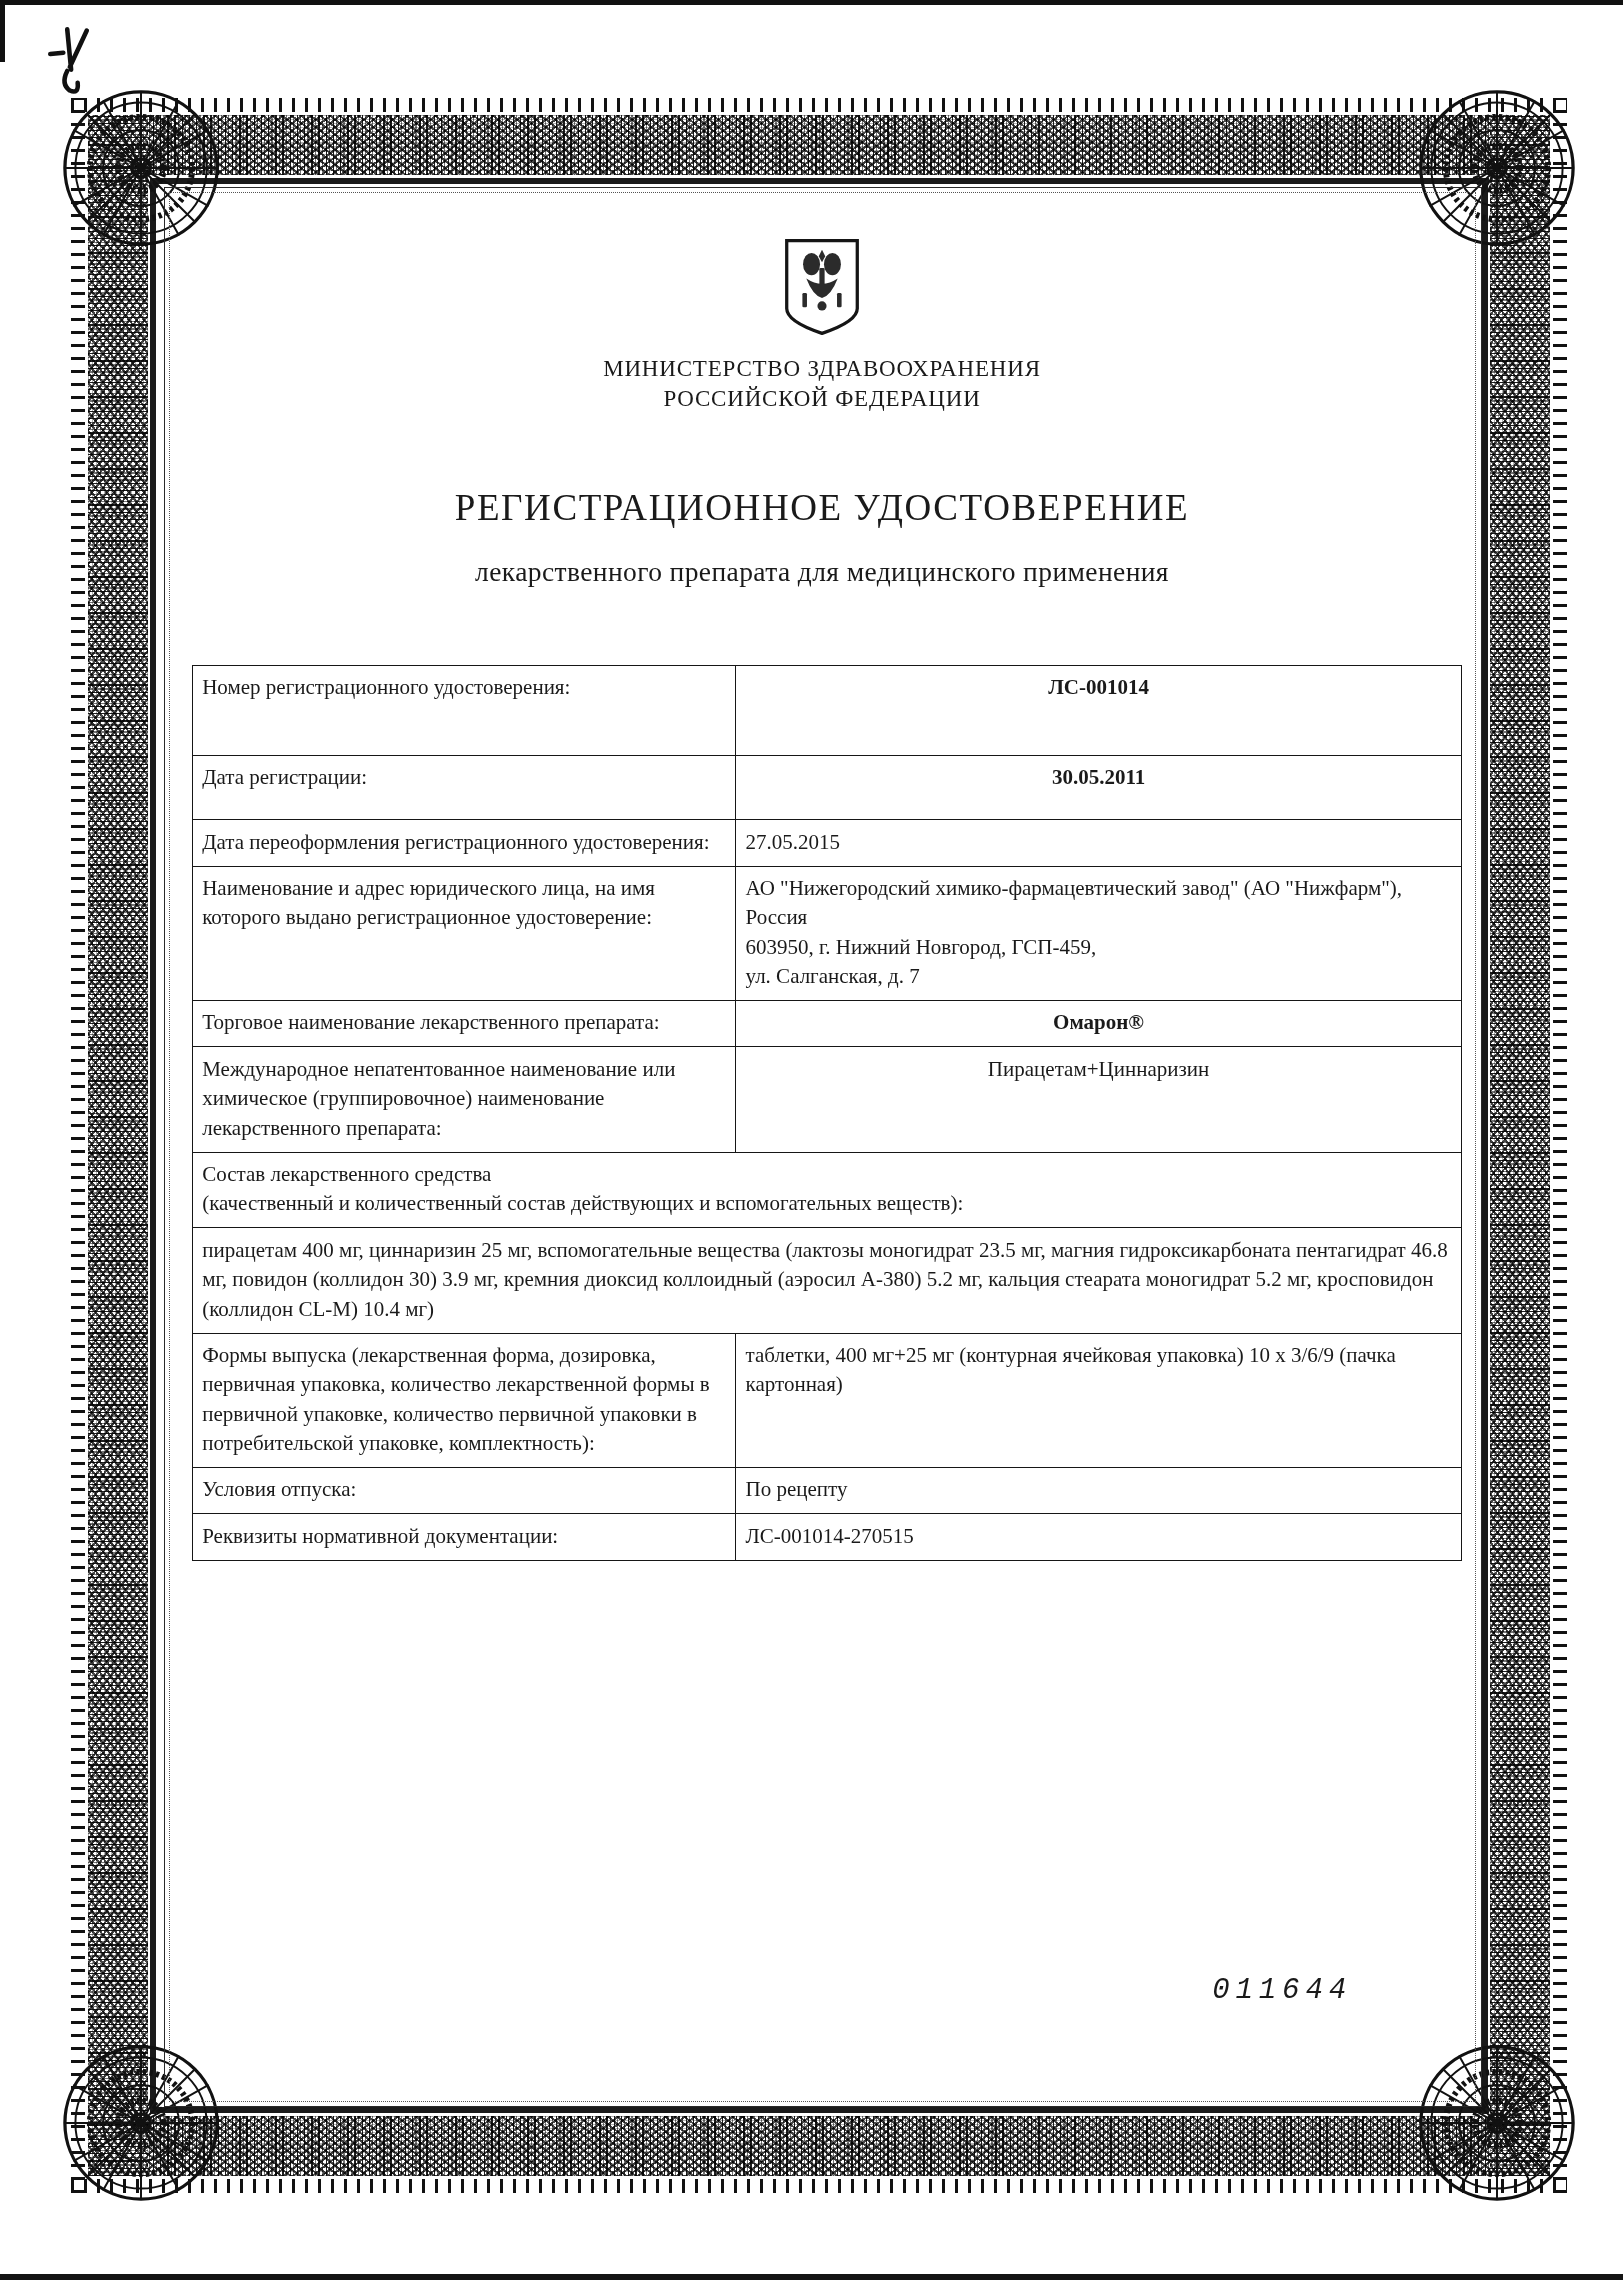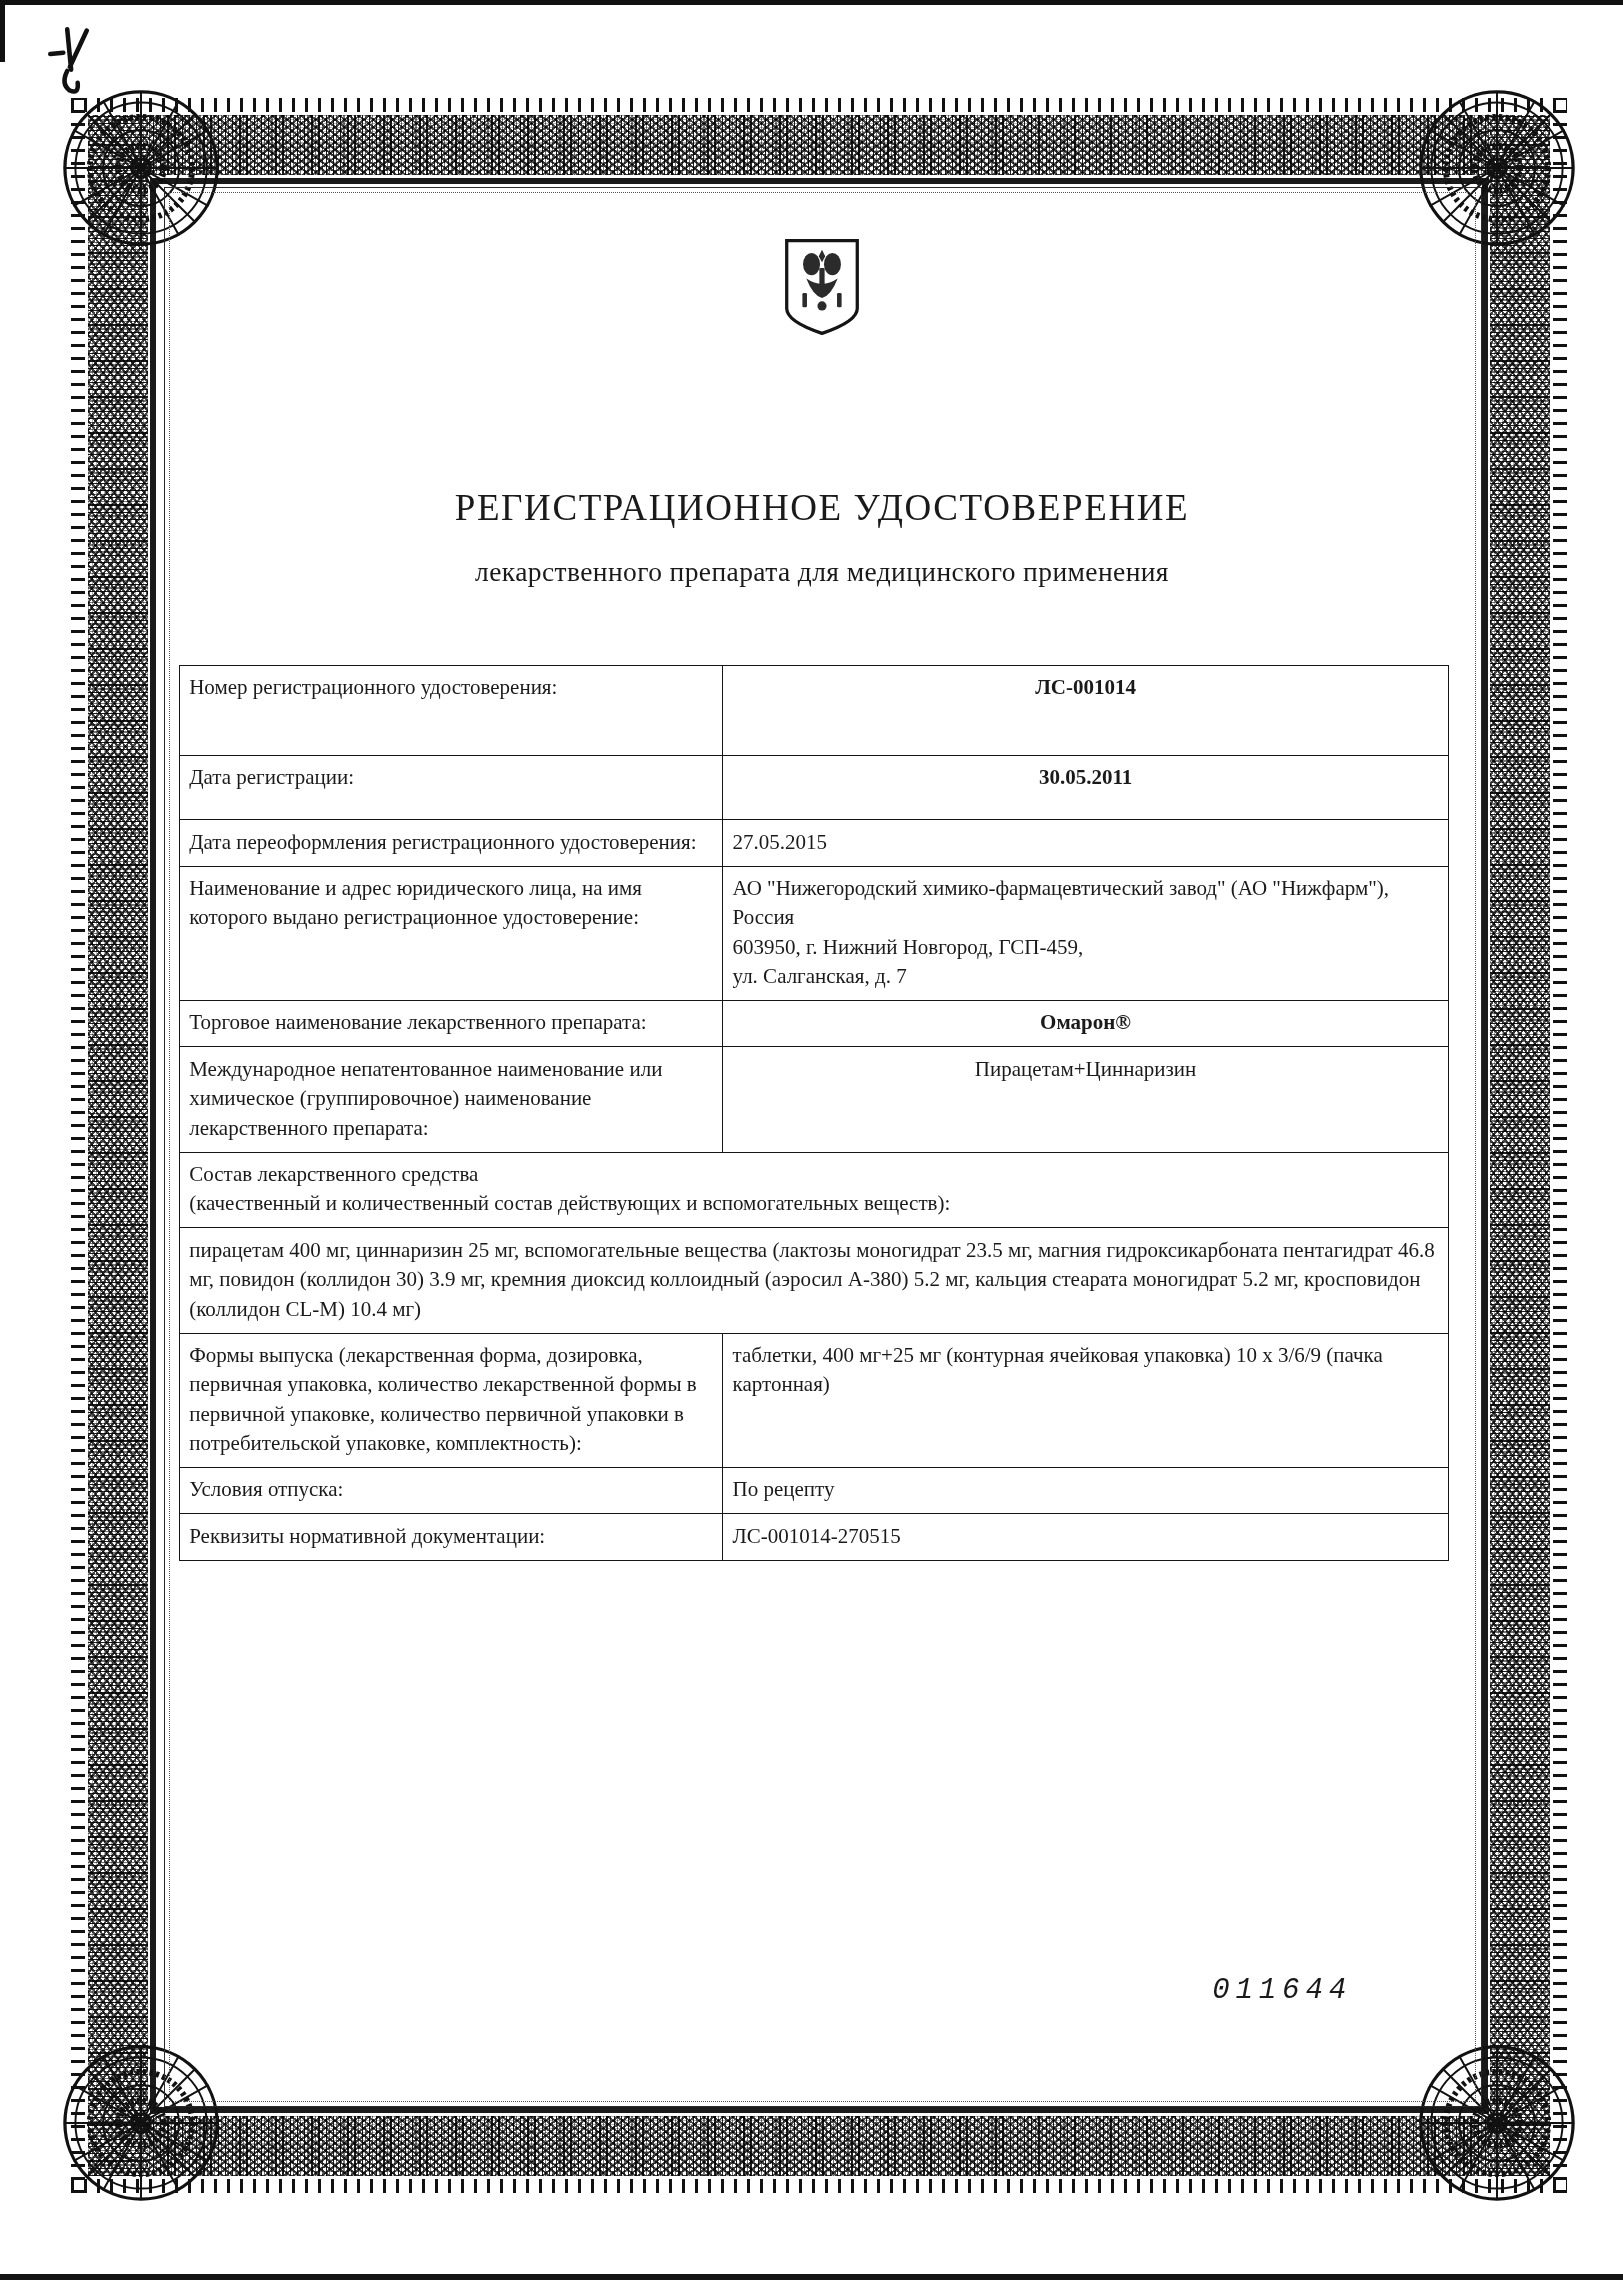--- a/index.html
+++ b/index.html
@@ -171,21 +171,21 @@
     top: 321px;
     text-align: center;
     font-size: 27.5px;
     letter-spacing: 0.4px;
     margin-top: 48px;
   }
 
   
   #cert-table {
     position: absolute;
-    left: 15px;
+    left: 28px;
     top: 478px;
     width: 1229px;
     border-collapse: collapse;
     table-layout: fixed;
   }
   #cert-table td {
     border: 1.3px solid #161616;
     padding: 7.2px 9.2px 8.5px 9.2px;
     font-size: 21px;
     line-height: 29.5px;
@@ -322,20 +322,24 @@
         <path d="M60 18 l5 10 -5 9 -5 -9 Z"></path>
         <rect x="56" y="46" width="8" height="26" rx="2"></rect>
         <path d="M36 62 q24 16 48 0 q-10 26 -24 30 q-14 -4 -24 -30 Z"></path>
         <rect x="30" y="84" width="7" height="22" rx="2"></rect>
         <rect x="83" y="84" width="7" height="22" rx="2"></rect>
         <circle cx="60" cy="104" r="7"></circle>
       </g>
     </svg>
   </div>
 
+  <div id="ministry-block">
+    <div class="ministry-line">МИНИСТЕРСТВО ЗДРАВООХРАНЕНИЯ</div>
+    <div class="ministry-line">РОССИЙСКОЙ ФЕДЕРАЦИИ</div>
+  </div>
 
   <div id="doc-title">РЕГИСТРАЦИОННОЕ УДОСТОВЕРЕНИЕ</div>
   <div id="doc-subtitle">лекарственного препарата для медицинского применения</div>
 
   <table id="cert-table">
     <tbody>
       <tr>
         <td class="label-cell tall-a">Номер регистрационного удостоверения:</td>
         <td class="value-cell v-center center-val">ЛС-001014</td>
       </tr>

